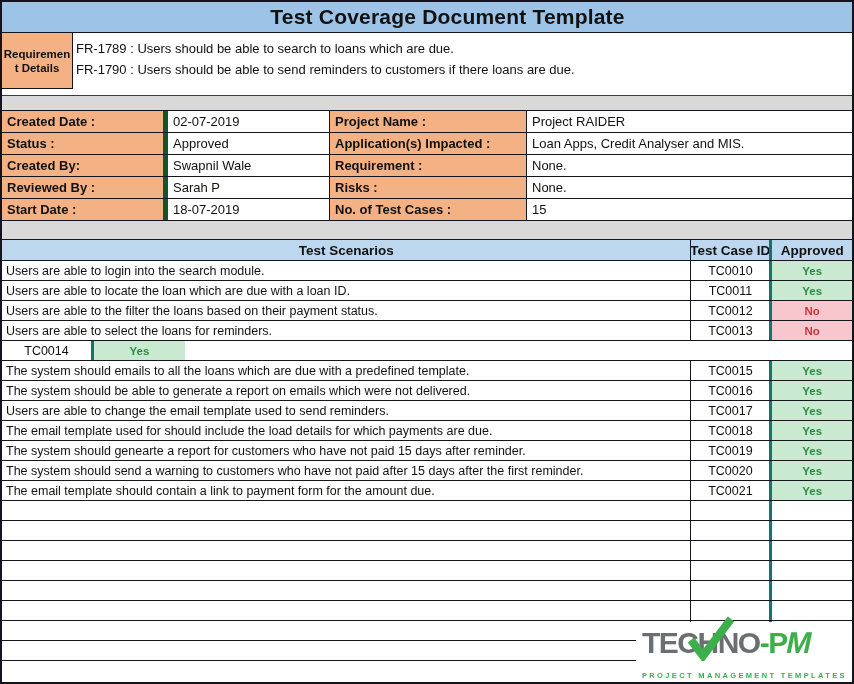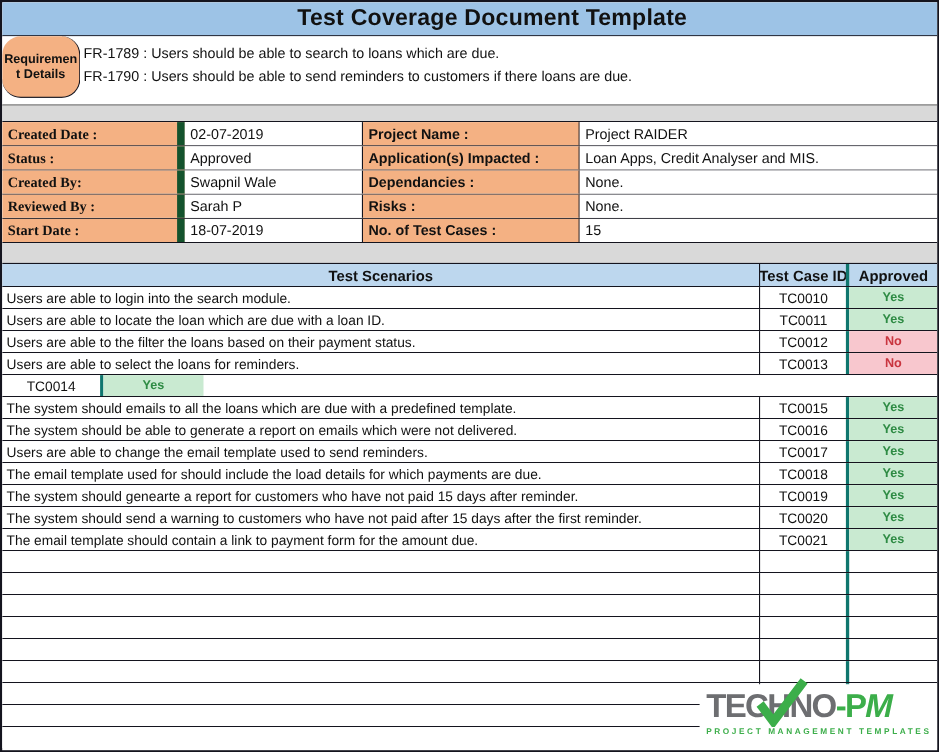--- a/index.html
+++ b/index.html
@@ -21,36 +21,36 @@
     font-size:21px;font-weight:bold;letter-spacing:.2px;padding-left:41px;
   }
   
   .req-section{height:62px;border-bottom:1px solid #3c3c3c;display:flex;background:#fff;}
   .req-label{
     width:71px;height:56px;
     background:var(--label-cell,#F4B183);
     border-right:1px solid #14141e;border-bottom:1px solid #14141e;
     font-size:11.5px;font-weight:bold;line-height:14px;
     display:flex;align-items:center;justify-content:center;text-align:center;
-    word-break:break-all;padding:0 1px;box-sizing:border-box;border-radius:17px;
+    word-break:break-all;padding:0 1px;box-sizing:border-box;
   }
   .req-content{flex:1;padding:5px 0 0 3px;}
   .req-line{font-size:13px;line-height:21px;white-space:nowrap;}
   
   .band{background:var(--divider-band,#D9D9D9);}
   .band1{height:14px;border-bottom:1px solid #14141e;}
   .band2{height:18px;border-bottom:1px solid #14141e;}
   
   .info-table{background:#fff;}
   .info-row{display:flex;height:21px;border-bottom:1px solid #14141e;}
   .info-row:last-child{border-bottom:1px solid #14141e;}
   .cell{display:flex;align-items:center;box-sizing:border-box;overflow:hidden;white-space:nowrap;}
   .i-label{background:var(--label-cell,#F4B183);font-weight:bold;font-size:13px;padding-left:5px;}
   .i-value{background:#fff;font-size:13px;padding-left:5px;}
-  .c1{width:166px;border-right:7px solid #14532d;font-family:Liberation Serif, serif;}
+  .c1{width:166px;border-right:5px solid #14532d;}
   .c2{width:162px;border-right:1px solid #14141e;}
   .c3{width:197px;border-right:1px solid #14141e;}
   .c4{flex:1;}
   
   .tt-header{display:flex;height:20px;border-bottom:1px solid #14141e;background:var(--header-row,#BDD7EE);font-weight:bold;}
   .tt-header .cell{justify-content:center;font-size:13.5px;}
   .tt-row{display:flex;height:19px;border-bottom:1px solid #14141e;background:#fff;}
   .tt-row:last-child{border-bottom:none;}
   .col-scenario{width:787px;border-right:1px solid #14141e;padding-left:4px;font-size:12.5px;}
   .col-id{width:92px;border-right:3px solid #0f766e;justify-content:center;font-size:12.5px;}
@@ -64,21 +64,21 @@
     padding:4px 2px 0 6px;box-sizing:border-box;
   }
   .logo-main{
     position:relative;font-size:30px;font-weight:bold;letter-spacing:-1.5px;
     line-height:34px;color:var(--logo-gray,#6D6E71);white-space:nowrap;
   }
   .logo-main .green{color:var(--logo-green,#3CAE4A);}
   .logo-main .em{display:inline-block;transform:skewX(-12deg);}
   .logo-check{position:absolute;left:44px;top:-11px;z-index:6;}
   .logo-tagline{
-    margin-top:0;font-size:7.5px;font-weight:bold;letter-spacing:2.35px;
+    margin-top:11px;font-size:7.5px;font-weight:bold;letter-spacing:2.35px;
     color:var(--logo-green,#3CAE4A);white-space:nowrap;
   }
 </style>
 </head>
 <body>
 
 <div class="doc">
 
   <div class="title-bar">Test Coverage Document Template</div>
 
@@ -103,21 +103,21 @@
   <div class="info-row">
     <div class="cell i-label c1">Status :</div>
     <div class="cell i-value c2">Approved</div>
     <div class="cell i-label c3">Application(s) Impacted :</div>
     <div class="cell i-value c4">Loan Apps, Credit Analyser and MIS.</div>
   </div>
 
   <div class="info-row">
     <div class="cell i-label c1">Created By:</div>
     <div class="cell i-value c2">Swapnil Wale</div>
-    <div class="cell i-label c3">Dependancies :</div>
+    <div class="cell i-label c3">Requirement :</div>
     <div class="cell i-value c4">None.</div>
   </div>
 
   <div class="info-row">
     <div class="cell i-label c1">Reviewed By :</div>
     <div class="cell i-value c2">Sarah P</div>
     <div class="cell i-label c3">Risks :</div>
     <div class="cell i-value c4">None.</div>
   </div>
 

